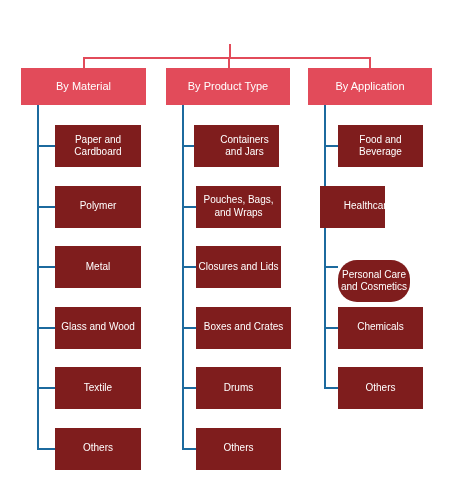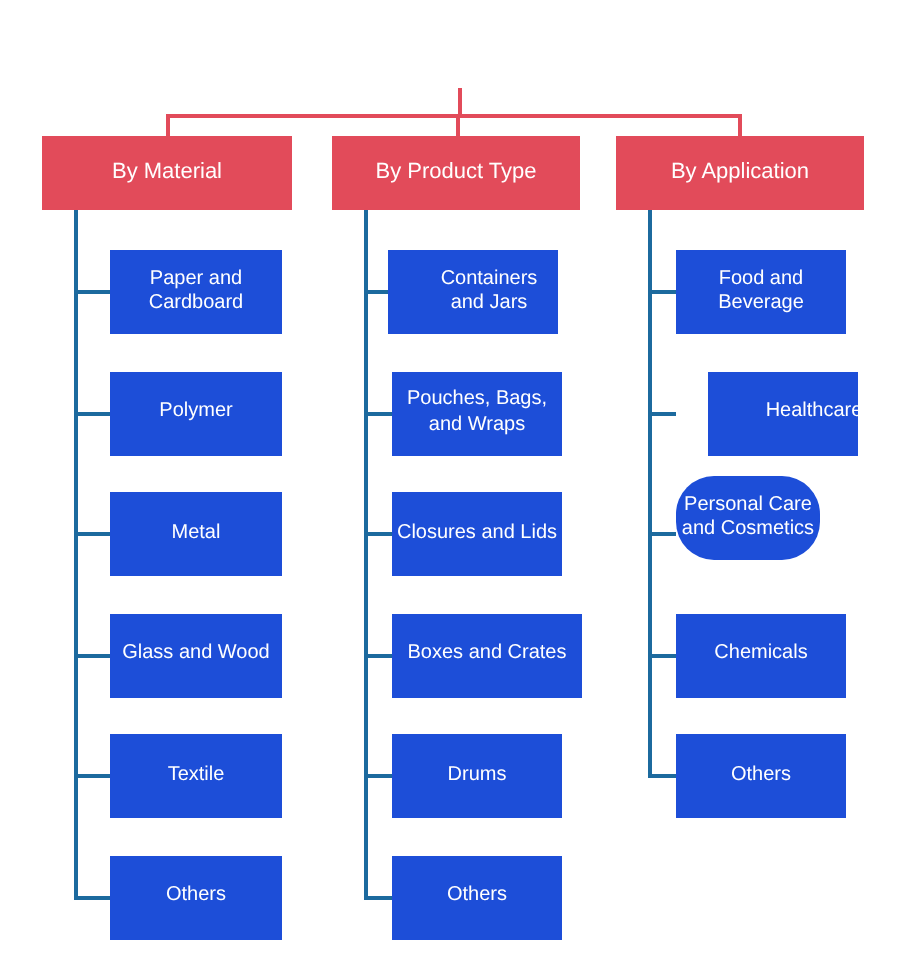--- a/index.html
+++ b/index.html
@@ -99,21 +99,21 @@
   .elbow {
     position: absolute;
     height: 2px;
     background: #1c6a9e;
   }
 
   
   .leaf-box {
     position: absolute;
     height: 42px;
-    background: #1d4ed8;
+    background: #7f1d1d;
     display: flex;
     align-items: center;
     justify-content: center;
     box-sizing: border-box;
     padding: 0 2px;
   }
   .leaf-box .leaf-label {
     color: #ffffff;
     font-size: 10px;
     text-align: center;
@@ -192,25 +192,25 @@
       <div class="elbow" style="left: 182px; top: 447.5px; width: 14px;"></div>
       <div class="leaf-box" style="left: 196px; top: 427.5px; width: 85px;">
         <span class="leaf-label">Others</span>
       </div>
       <div class="trunk" style="left: 324px; top: 105px; height: 283px;"></div>
       <div class="elbow" style="left: 324px; top: 145px; width: 14px;"></div>
       <div class="leaf-box" style="left: 338px; top: 125px; width: 85px;">
         <span class="leaf-label">Food and Beverage</span>
       </div>
       <div class="elbow" style="left: 324px; top: 205.5px; width: 14px;"></div>
-      <div class="leaf-box" style="left: 354px; top: 185.5px; width: 75px; padding-left: 33px;">
+      <div class="leaf-box" style="left: 320px; top: 185.5px; width: 65px; padding-left: 33px;">
         <span class="leaf-label">Healthcare</span>
       </div>
       <div class="elbow" style="left: 324px; top: 266px; width: 14px;"></div>
-      <div class="leaf-box" style="left: 338px; top: 238px; width: 72px; border-radius: 19px;">
+      <div class="leaf-box" style="left: 338px; top: 260px; width: 72px; border-radius: 19px;">
         <span class="leaf-label">Personal Care and Cosmetics</span>
       </div>
       <div class="elbow" style="left: 324px; top: 326.5px; width: 14px;"></div>
       <div class="leaf-box" style="left: 338px; top: 306.5px; width: 85px;">
         <span class="leaf-label">Chemicals</span>
       </div>
       <div class="elbow" style="left: 324px; top: 387px; width: 14px;"></div>
       <div class="leaf-box" style="left: 338px; top: 367px; width: 85px;">
         <span class="leaf-label">Others</span>
       </div>

